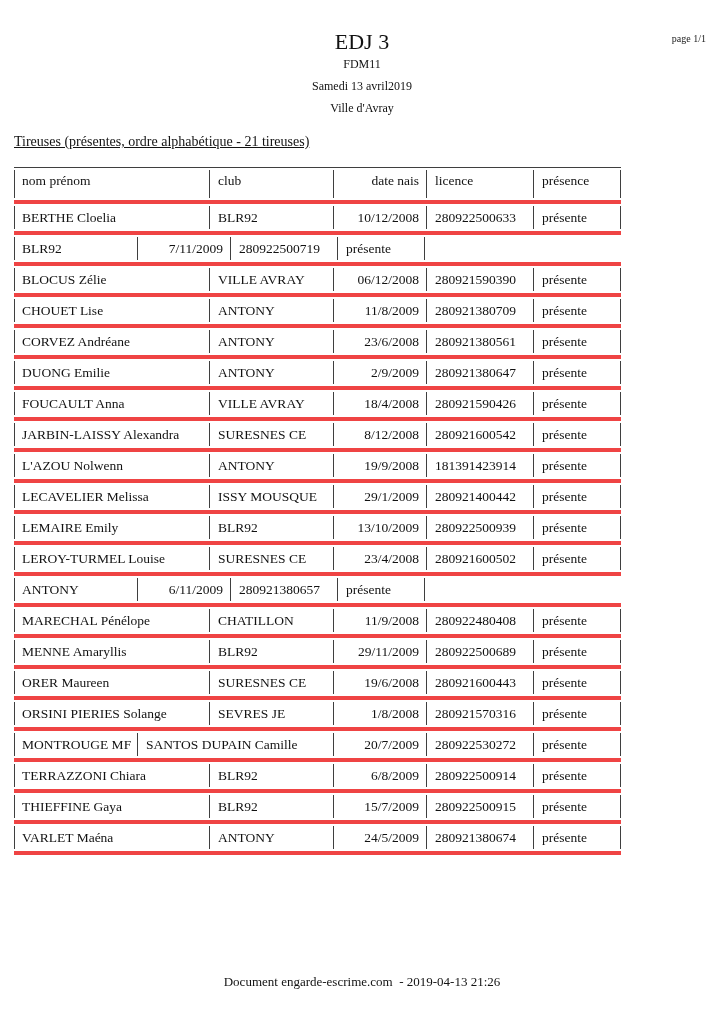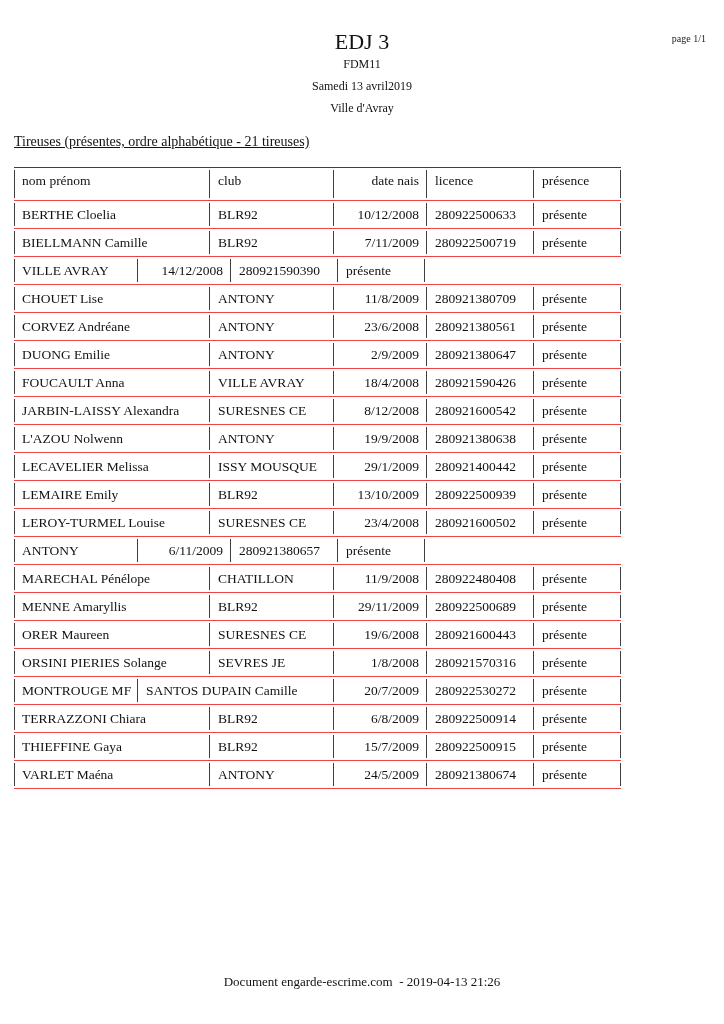--- a/index.html
+++ b/index.html
@@ -38,21 +38,21 @@
   .att-table {
     position: absolute;
     top: 167px;
     left: 14px;
     width: 607px;
     border-top: 1px solid #3f3f3f;
   }
   .trow {
     display: flex;
     height: 27px;
-    border-bottom: 1px solid #ef4444;
+    border-bottom: 4px solid #ef4444;
   }
   .trow.head { height: 32px; }
   .cell {
     position: relative;
     box-sizing: border-box;
     padding: 0 8px;
     display: flex;
     align-items: center;
     font-size: 13.5px;
     white-space: nowrap;
@@ -120,29 +120,29 @@
   </div>
   <div>
       <div class="trow">
         <div class="cell col0">BERTHE Cloelia</div>
         <div class="cell col1">BLR92</div>
         <div class="cell col2">10/12/2008</div>
         <div class="cell col3">280922500633</div>
         <div class="cell col4">présente</div>
       </div>
       <div class="trow">
-        <div class="cell col0">BIELLMANN Camille</div>
         <div class="cell col1">BLR92</div>
         <div class="cell col2">7/11/2009</div>
         <div class="cell col3">280922500719</div>
         <div class="cell col4">présente</div>
       </div>
       <div class="trow">
+        <div class="cell col0">BLOCUS Zélie</div>
         <div class="cell col1">VILLE AVRAY</div>
-        <div class="cell col2">14/12/2008</div>
+        <div class="cell col2">06/12/2008</div>
         <div class="cell col3">280921590390</div>
         <div class="cell col4">présente</div>
       </div>
       <div class="trow">
         <div class="cell col0">CHOUET Lise</div>
         <div class="cell col1">ANTONY</div>
         <div class="cell col2">11/8/2009</div>
         <div class="cell col3">280921380709</div>
         <div class="cell col4">présente</div>
       </div>
@@ -171,21 +171,21 @@
         <div class="cell col0">JARBIN-LAISSY Alexandra</div>
         <div class="cell col1">SURESNES CE</div>
         <div class="cell col2">8/12/2008</div>
         <div class="cell col3">280921600542</div>
         <div class="cell col4">présente</div>
       </div>
       <div class="trow">
         <div class="cell col0">L'AZOU Nolwenn</div>
         <div class="cell col1">ANTONY</div>
         <div class="cell col2">19/9/2008</div>
-        <div class="cell col3">280921380638</div>
+        <div class="cell col3">181391423914</div>
         <div class="cell col4">présente</div>
       </div>
       <div class="trow">
         <div class="cell col0">LECAVELIER Melissa</div>
         <div class="cell col1">ISSY MOUSQUE</div>
         <div class="cell col2">29/1/2009</div>
         <div class="cell col3">280921400442</div>
         <div class="cell col4">présente</div>
       </div>
       <div class="trow">

